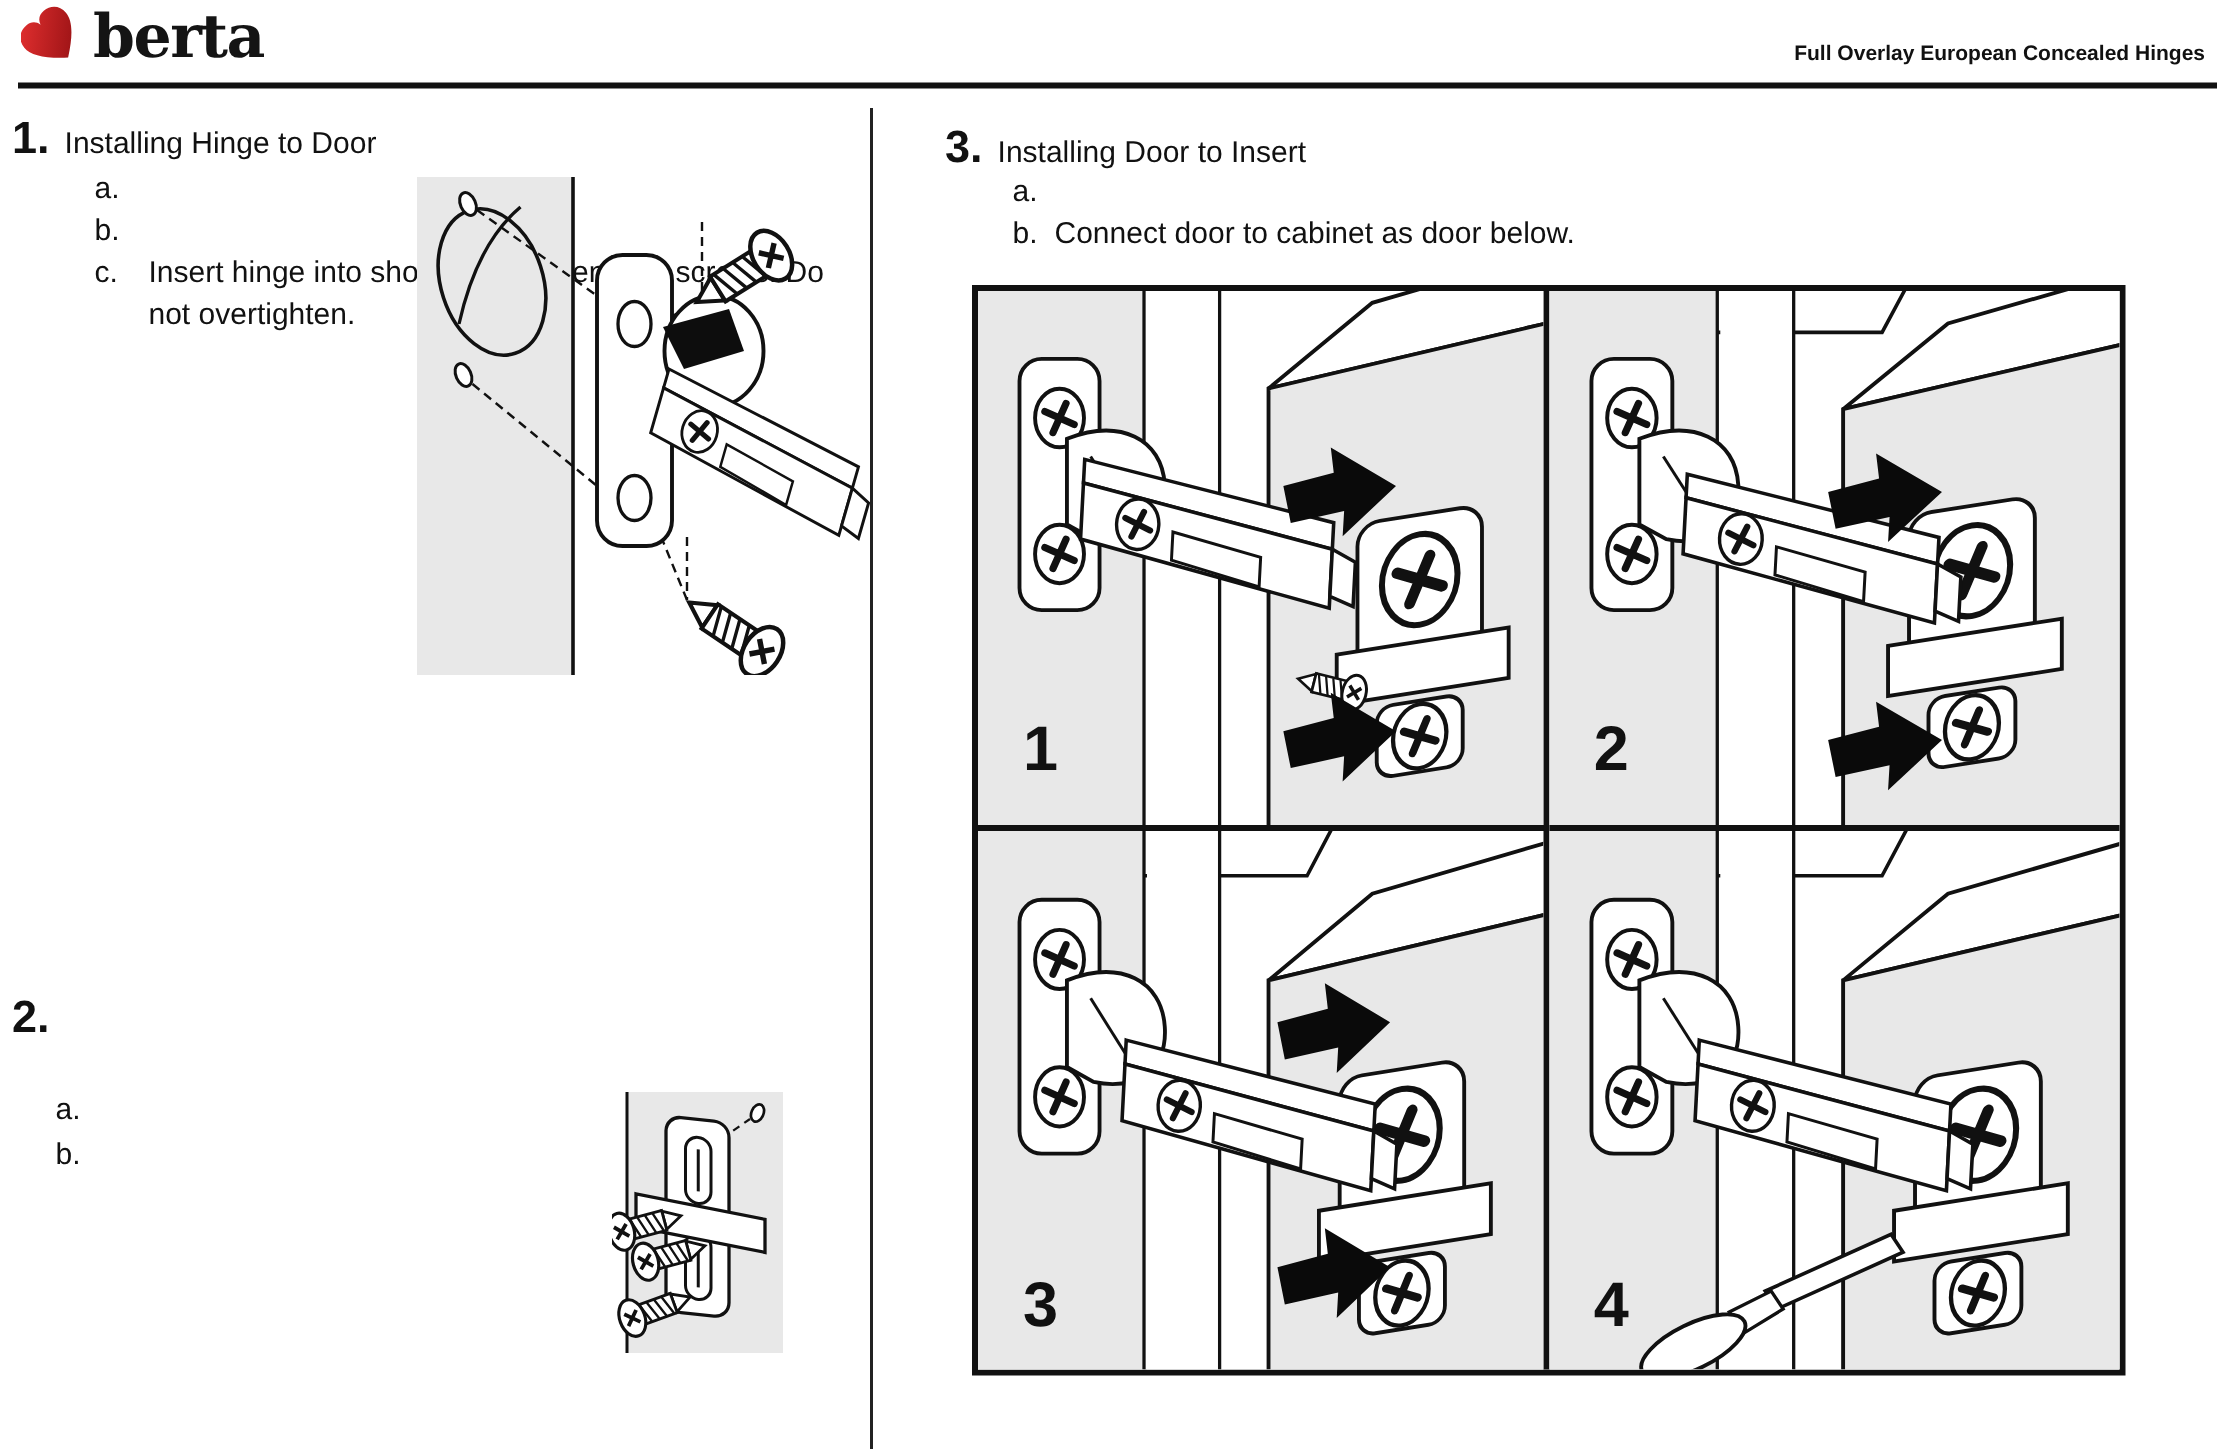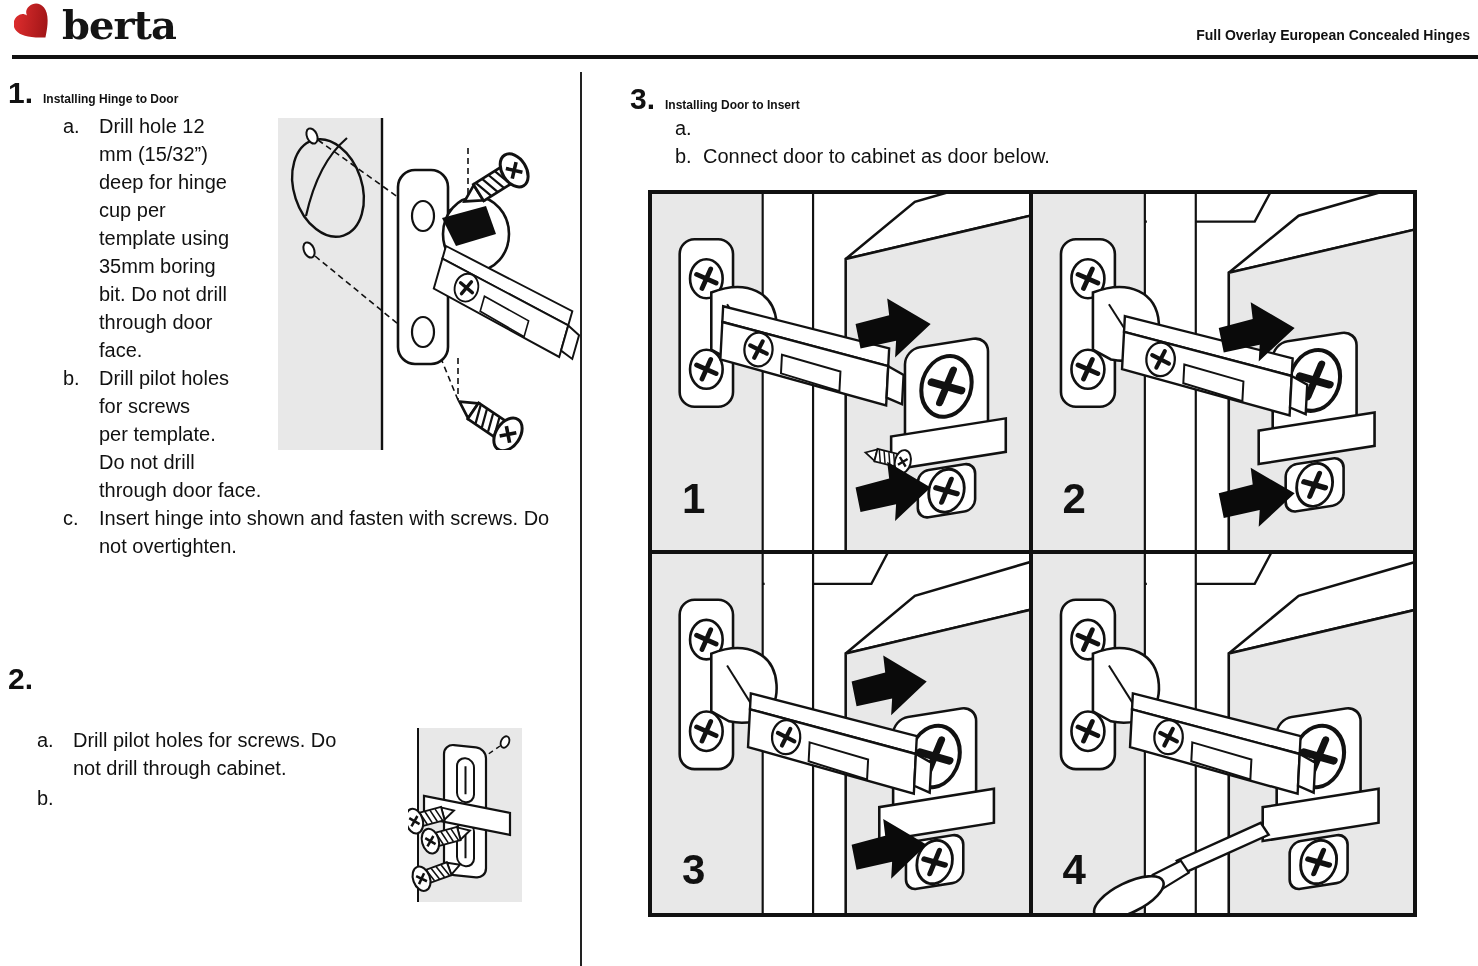--- a/index.html
+++ b/index.html
@@ -1,28 +1,28 @@
 <!DOCTYPE html>
 <html><head>
 <meta charset="utf-8">
 <style>
   html,body{margin:0;padding:0;background:#fff;}
   #page{position:relative;width:1478px;height:966px;background:#fff;overflow:hidden;
         font-family:"Liberation Sans",sans-serif;color:#111;}
   
-  #logo{position:absolute;left:14px;top:2px;display:flex;align-items:flex-start;gap:6px;}
+  #logo{position:absolute;left:14px;top:2px;display:flex;align-items:center;gap:6px;}
   #logo .logo-word{font-family:"DejaVu Serif",serif;font-weight:800;font-size:40px;
         letter-spacing:-1px;color:#141414;line-height:46px;}
   #hdr-title{position:absolute;right:8px;top:27px;font-size:14px;font-weight:bold;}
   #hdr-rule{position:absolute;left:12px;top:55px;width:1466px;height:4px;background:#111;}
   #col-divider{position:absolute;left:580px;top:72px;width:2px;height:894px;background:#222;}
   
   .sec-head{position:absolute;display:flex;align-items:baseline;gap:10px;}
   .sec-num{font-size:30px;font-weight:bold;}
-  .sec-title{font-size:12px;font-weight:bold;}
+  .sec-title{font-size:20px;font-weight:normal;}
   
   .items{position:absolute;}
   .itm{display:flex;}
   .itm-marker{width:36px;flex:0 0 auto;font-size:20px;line-height:28px;}
   .itm-text{font-size:20px;line-height:28px;white-space:pre-line;}
   .items-s3 .itm-marker{width:28px;}
   
   .diag{position:absolute;}
   
   #grid{position:absolute;left:648px;top:190px;width:769px;height:727px;border:4px solid #111;
@@ -115,37 +115,23 @@
   <div id="hdr-rule"></div>
   <div id="col-divider"></div>
 
   <div class="sec-head" style="left:8px;top:76px;">
     <span class="sec-num">1.</span>
     <span class="sec-title">Installing Hinge to Door</span>
   </div>
   <div class="items" style="left:63px;top:112px;">
     <div class="itm">
       <div class="itm-marker">a.</div>
-      <div class="itm-text">Drill hole 12
-mm (15/32”)
-deep for hinge
-cup per
-template using
-35mm boring
-bit. Do not drill
-through door
-face.</div>
     </div>
     <div class="itm">
       <div class="itm-marker">b.</div>
-      <div class="itm-text">Drill pilot holes
-for screws
-per template.
-Do not drill
-through door face.</div>
     </div>
     <div class="itm">
       <div class="itm-marker">c.</div>
       <div class="itm-text">Insert hinge into shown and fasten with screws. Do
 not overtighten.</div>
     </div>
   </div>
 
   <svg class="diag" style="left:272px;top:108px;" width="308" height="342" viewBox="0 0 308 342">
     <rect x="6" y="10" width="104" height="332" fill="#e8e8e8"></rect>
@@ -173,22 +159,20 @@
     <use href="#scr" transform="translate(190,95) rotate(-32) scale(1.5)"></use>
     <use href="#scr" transform="translate(185,292) rotate(34) scale(1.5)"></use>
   </svg>
 
   <div class="sec-head" style="left:8px;top:662px;">
     <span class="sec-num">2.</span>
   </div>
   <div class="items" style="left:37px;top:726px;">
     <div class="itm">
       <div class="itm-marker">a.</div>
-      <div class="itm-text">Drill pilot holes for screws. Do
-not drill through cabinet.</div>
     </div>
     <div class="itm" style="margin-top:2px;">
       <div class="itm-marker">b.</div>
     </div>
   </div>
 
   <svg class="diag" style="left:408px;top:722px;" width="122" height="185" viewBox="0 0 122 185">
     <rect x="10" y="6" width="104" height="174" fill="#e8e8e8"></rect>
     <line x1="10" y1="6" x2="10" y2="180" stroke="#111" stroke-width="2"></line>
     <path d="M66 42 L92 24" stroke="#111" stroke-width="1.5" stroke-dasharray="5 4" fill="none"></path>

